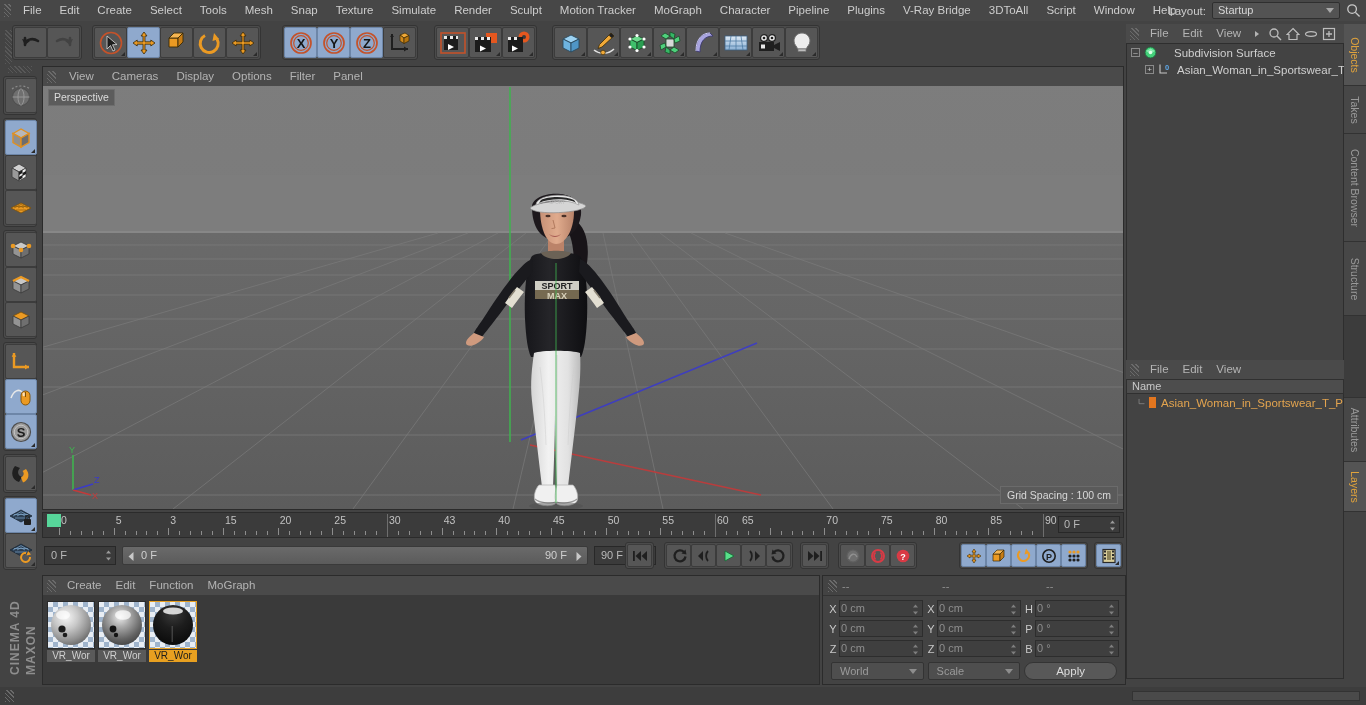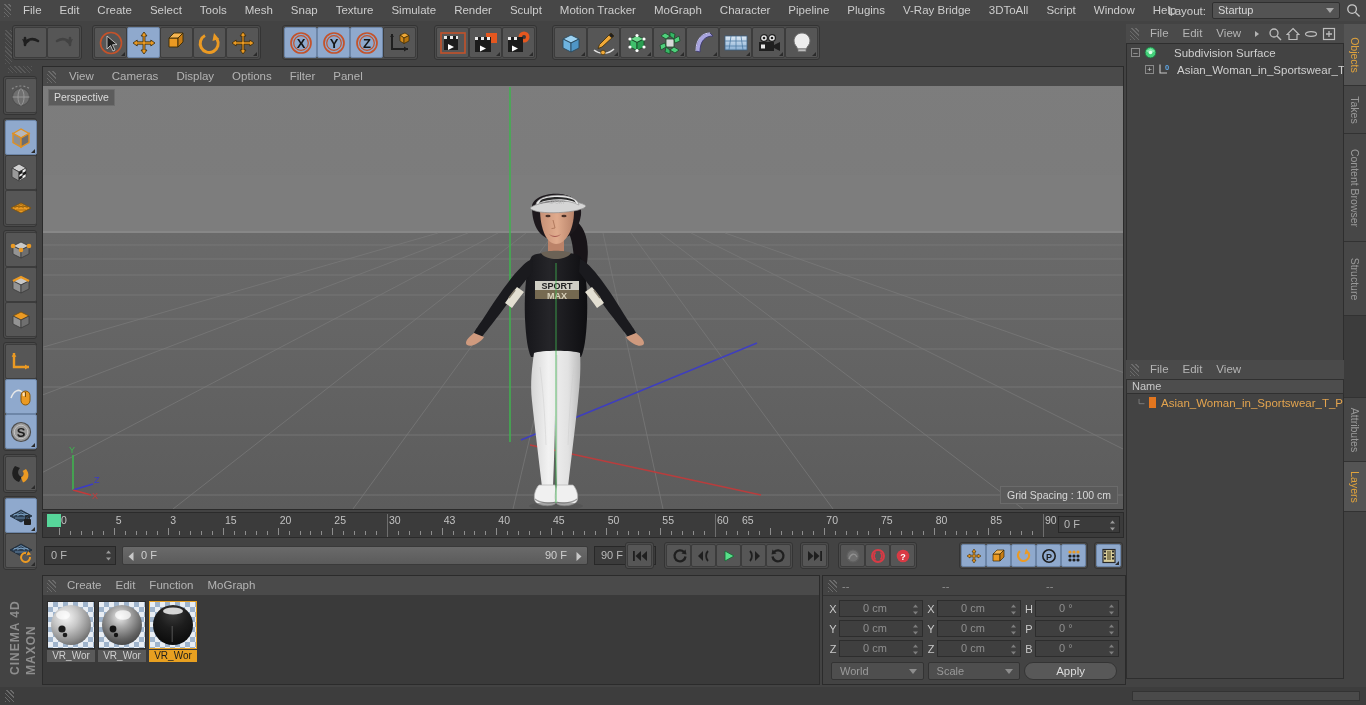--- a/index.html
+++ b/index.html
@@ -130,21 +130,21 @@
 
   
   .coord{ position:absolute; left:822px; top:575px; width:304px; height:110px; background:#434343;
     border:1px solid #2b2b2b; }
   .coordhead{ height:19px; display:flex; align-items:center; font-size:11px; color:#909090; }
   .coordhead .g{ width:9px;height:12px;margin:0 5px;
     background-image:repeating-linear-gradient(45deg,#6a6a6a 0 1px,transparent 1px 3px); }
   .crow{ display:flex; align-items:center; height:19px; margin-bottom:1px; }
   .clab{ width:12px; text-align:center; font-size:11px; color:#c8c8c8; flex:none; }
   .cfld{ height:17px; background:#3f3f3f; border:1px solid #2d2d2d; color:#8e8e8e;
-    font-size:11px; line-height:15px; padding-left:23px; position:relative; flex:1; margin-right:2px; }
+    font-size:11px; line-height:15px; padding-left:1px; position:relative; flex:1; margin-right:2px; }
   .cbtnrow{ display:flex; align-items:center; gap:4px; padding:3px 4px 0 4px; }
   .cdrop{ height:18px; background:#4e4e4e; border:1px solid #333; border-radius:2px;
     color:#9a9a9a; font-size:11px; line-height:16px; padding-left:8px; position:relative; flex:1; }
   .cdrop .cv{ position:absolute; right:6px; top:6px; width:0;height:0;
     border-left:4px solid transparent;border-right:4px solid transparent;border-top:5px solid #8d8d8d; }
   .applybtn{ flex:1.1; height:18px; background:#585858; border:1px solid #343434; border-radius:9px;
     color:#dcdcdc; font-size:11.5px; text-align:center; line-height:16px; }
 
   
   .status{ position:absolute; left:0; top:687px; width:1366px; height:18px; background:#3d3d3d;

